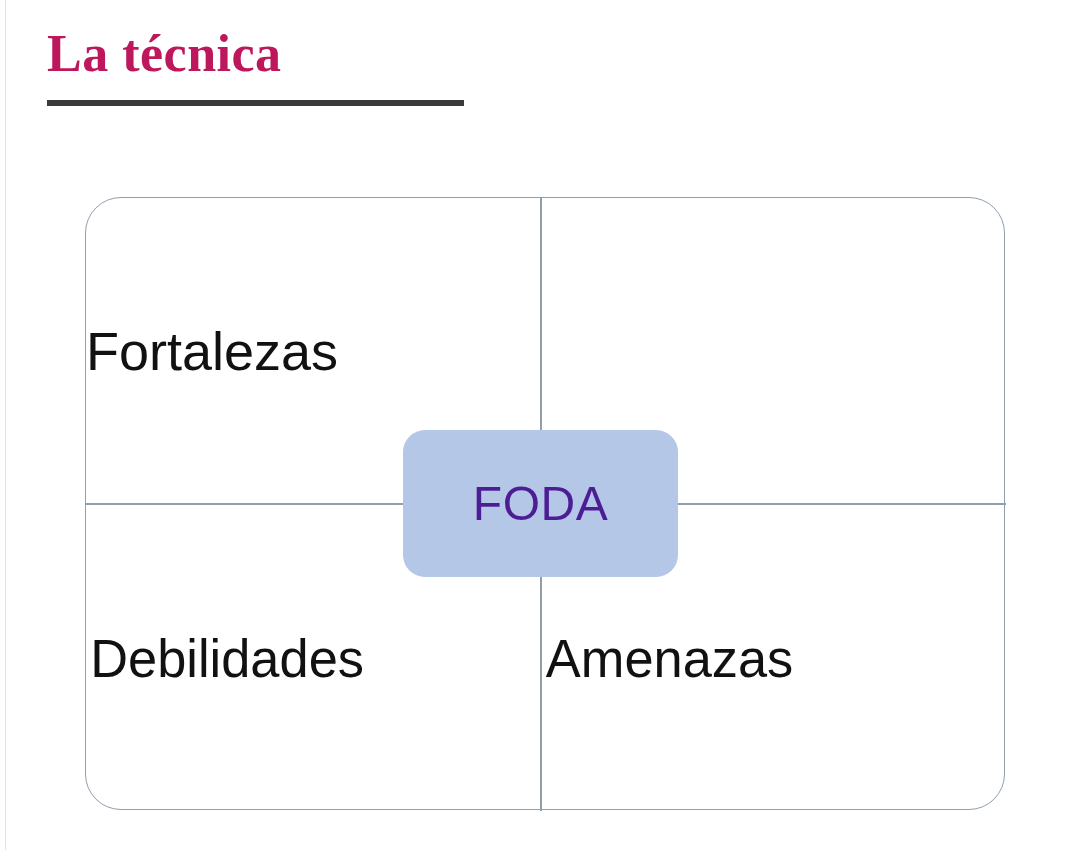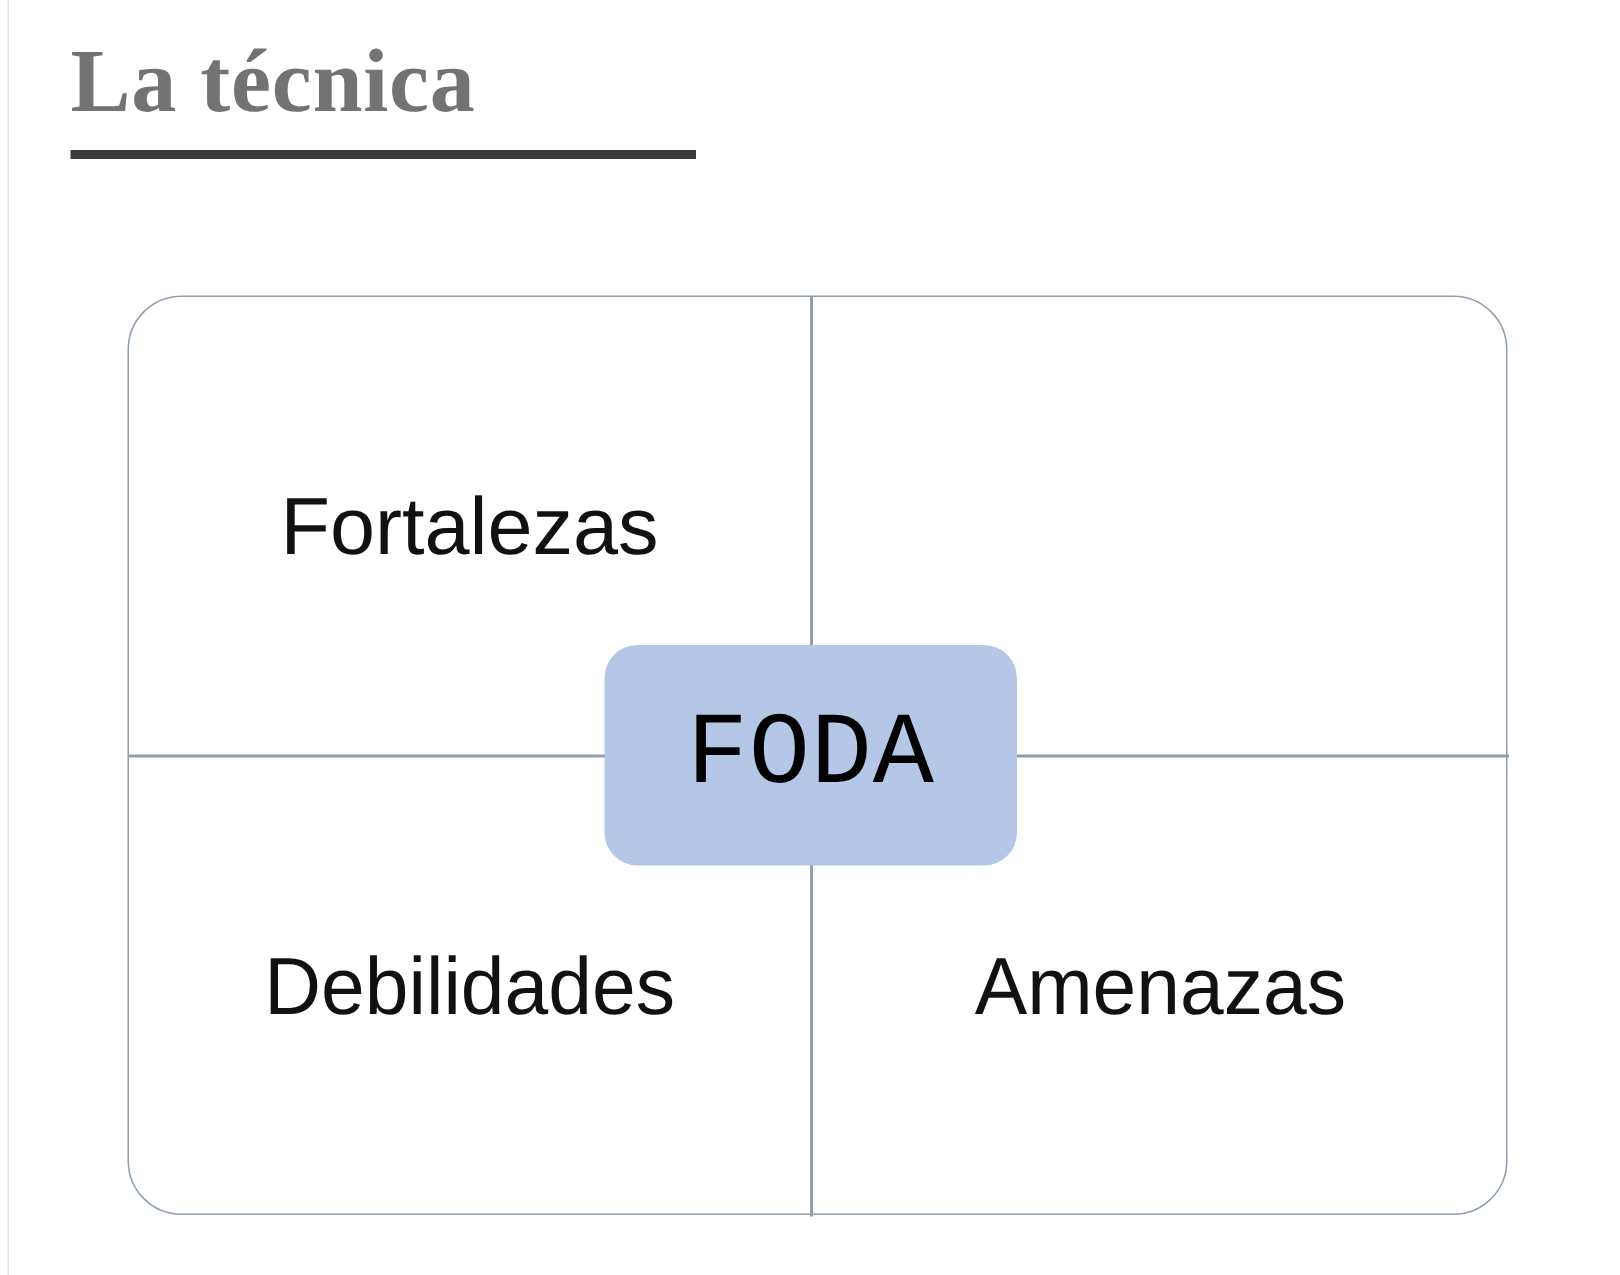--- a/index.html
+++ b/index.html
@@ -36,23 +36,23 @@
   
   .title-block {
     position: absolute;
     left: 47px;
     top: 12px;
     width: 800px;
   }
   .slide-title {
     font-family: "Liberation Serif", "DejaVu Serif", serif;
     font-weight: bold;
-    font-size: 60px;
+    font-size: 52px;
     line-height: 84px;
-    color: #737373;
+    color: #be185d;
     letter-spacing: 0.5px;
     white-space: nowrap;
   }
   .title-underline {
     position: absolute;
     left: 0px;
     top: 88px;
     width: 417px;
     height: 6px;
     background: #3a3a3a;
@@ -85,21 +85,21 @@
     top: 305px;    
     width: 920px;
     height: 2px;
     background: #8f9fae;
   }
 
   .quadrant {
     position: absolute;
     display: flex;
     align-items: center;
-    justify-content: center;
+    justify-content: flex-start;
     box-sizing: border-box;
   }
   .quadrant-label {
     font-family: "Liberation Sans", "DejaVu Sans", sans-serif;
     font-weight: 400;
     font-size: 54px;
     line-height: 60px;
     color: #111111;
     white-space: nowrap;
   }
@@ -128,25 +128,25 @@
     height: 147px;
     background: #b4c7e7;
     border-radius: 22px;
     display: flex;
     align-items: center;
     justify-content: center;
     box-sizing: border-box;
     z-index: 5;
   }
   .foda-label {
-    font-family: Liberation Mono, monospace;
+    font-family: Liberation Sans, sans-serif;
     font-weight: 400;
-    font-size: 68px;
+    font-size: 48px;
     line-height: 56px;
-    color: #000000;
+    color: #4c1d95;
     letter-spacing: 0.5px;
     white-space: nowrap;
   }
 </style>
 </head>
 <body>
 
 <div id="slide">
 
   <div class="page-edge"></div>

